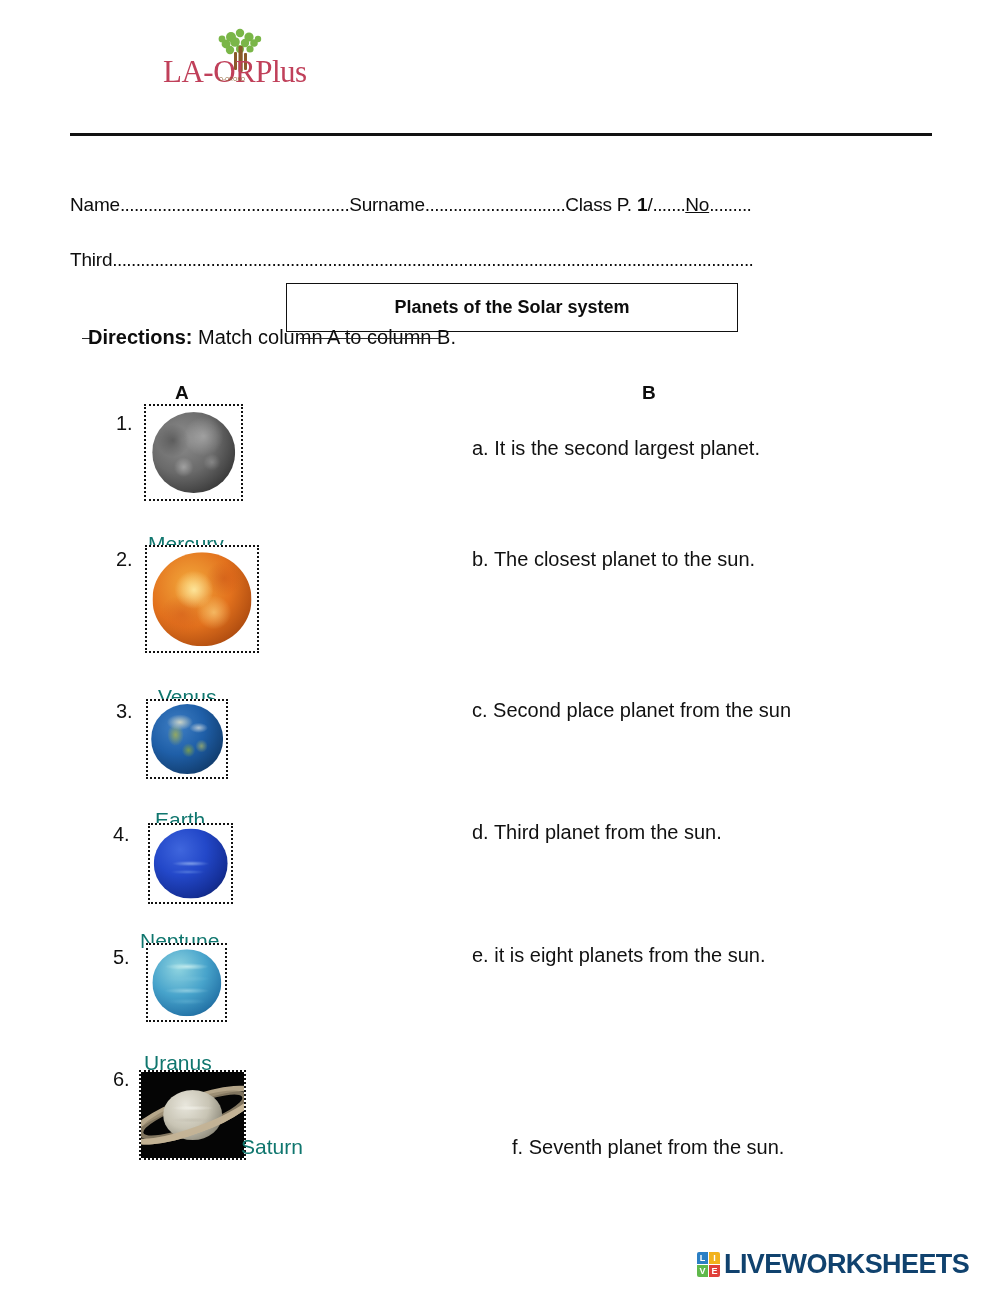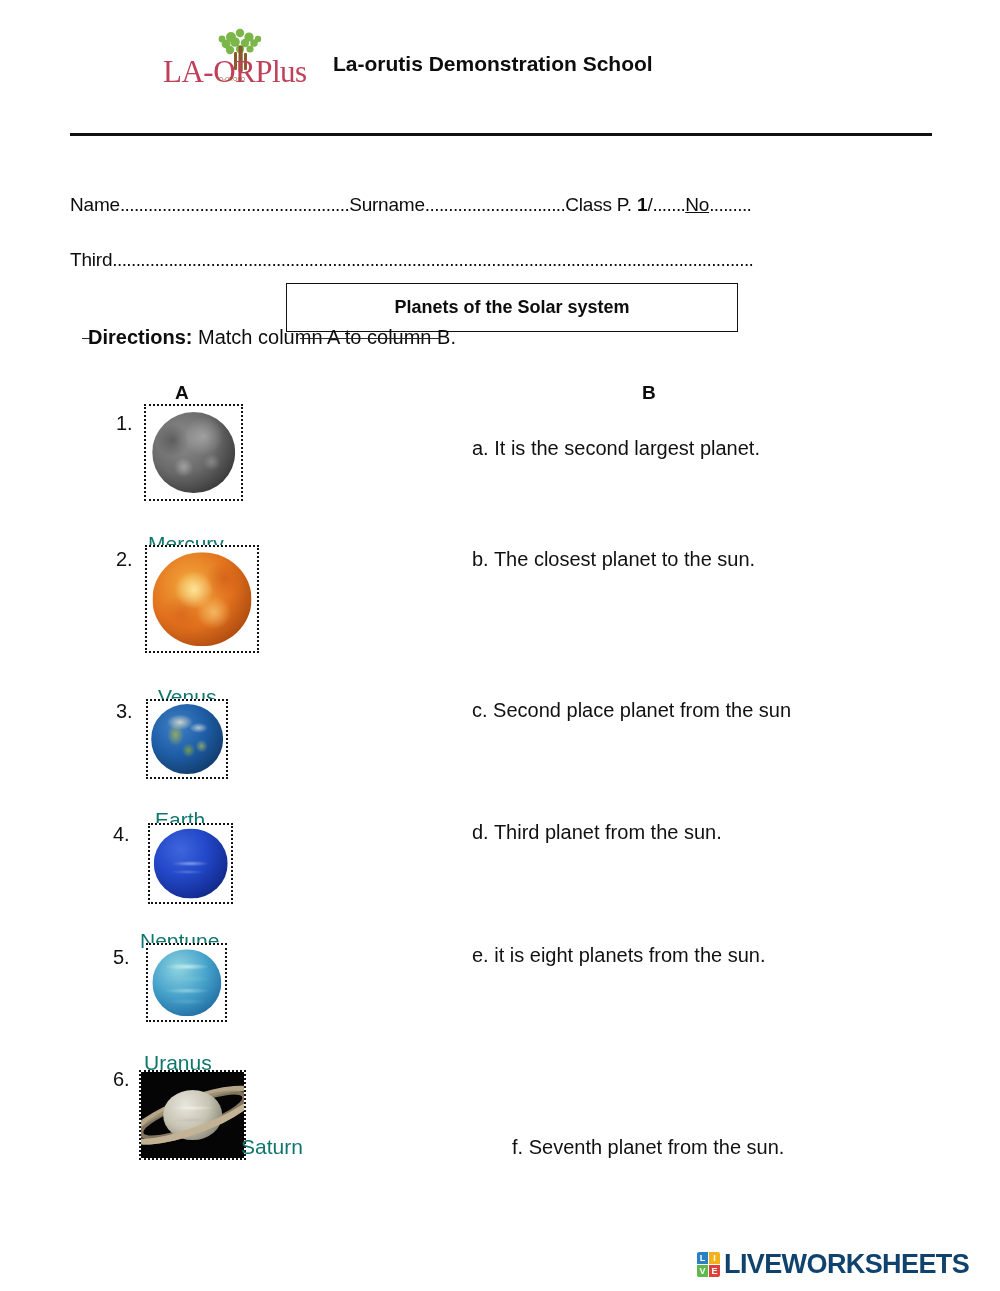--- a/index.html
+++ b/index.html
@@ -357,21 +357,20 @@
       <g fill="#8a5a2a">
         <rect x="23.5" y="18" width="4.2" height="26" rx="1"></rect>
         <rect x="19" y="24" width="3" height="18" rx="1"></rect>
         <rect x="29" y="25" width="3" height="17" rx="1"></rect>
       </g>
     </svg>
     <div class="logo-text"><span>LA-OR</span><span class="plus">Plus</span></div>
     <div class="logo-sub">O-OROKO</div>
   </div>
 
-  <div class="school-name">La-orutis Demonstration School</div>
   <div class="hrule"></div>
 </div>
 
 <div class="name-line"><span>Name</span><span class="dots">.................................................</span><span>Surname</span><span class="dots">..............................</span><span>Class P.</span>&nbsp;<span class="bold-1">1</span><span>/</span><span class="dots">.......</span><span class="uline">No</span><span class="dots">.........</span></div>
 
 <div class="date-line"><span>Third</span><span class="dots">.........................................................................................................................................</span></div>
 
 <div class="title-box">
   <span>Planets of the Solar system</span>
 </div>

